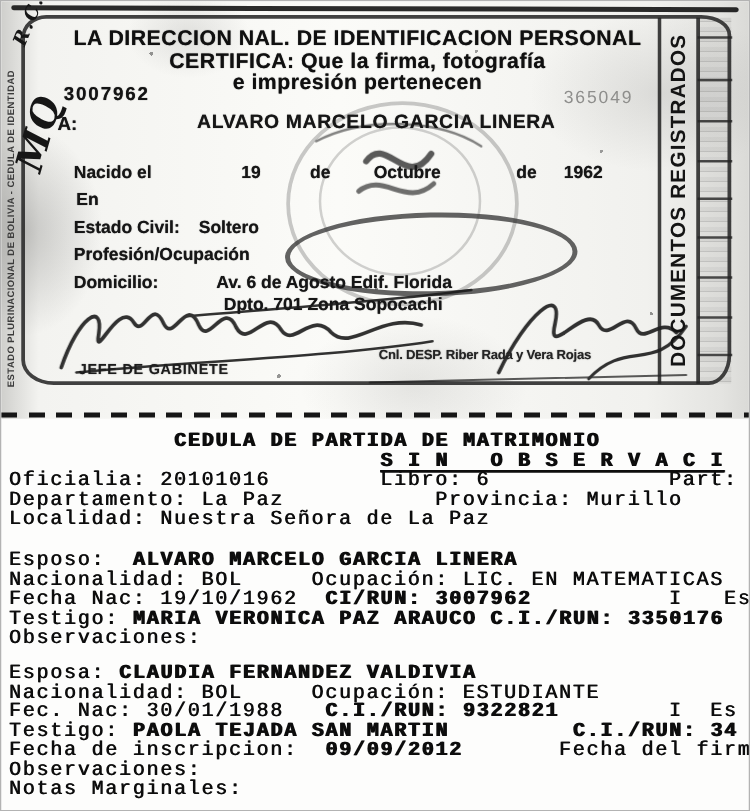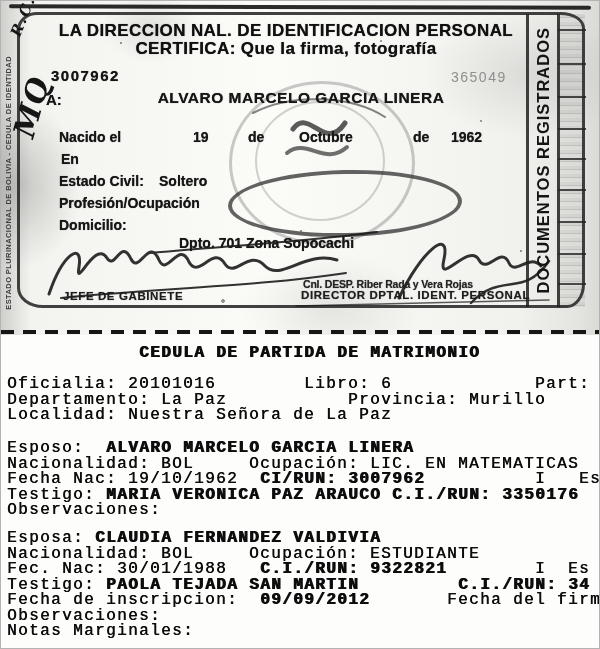--- a/index.html
+++ b/index.html
@@ -88,20 +88,21 @@
   <div class="scan">
     <div class="speckle"></div>
     <div class="topline"></div>
     <div class="card-border"></div>
 
     <div class="stamp1"></div>
     <div class="stamp2"></div>
 
     <div class="hdr scan-text" style="top:38px">CERTIFICA: Que la firma, fotografía</div>
     <div class="hdr scan-text" style="top:20px">LA DIRECCION NAL. DE IDENTIFICACION PERSONAL</div>
+    <div class="hdr scan-text" style="top:55px">e impresión pertenecen</div>
 
     <div class="serial scan-text" style="left:50px;top:66px">3007962</div>
     <div class="serial faded" style="left:450px;top:68px;font-size:14px">365049</div>
 
     <div class="lbl scan-text" style="left:45px;top:90px;font-size:15px">A:</div>
     <div class="val scan-text" style="left:150px;top:88px;width:300px;text-align:center;font-size:15.5px;letter-spacing:.5px">ALVARO MARCELO GARCIA LINERA</div>
 
     <div class="lbl scan-text" style="left:58px;top:128px">Nacido el</div>
     <div class="val scan-text" style="left:192px;top:128px">19</div>
     <div class="val scan-text" style="left:247px;top:128px">de</div>
@@ -111,39 +112,39 @@
 
     <div class="lbl scan-text" style="left:60px;top:150px">En</div>
 
     <div class="lbl scan-text" style="left:58px;top:172px">Estado Civil:</div>
     <div class="val scan-text" style="left:158px;top:172px">Soltero</div>
 
     <div class="lbl scan-text" style="left:58px;top:194px">Profesión/Ocupación</div>
     <div class="ellipse-mark"></div>
 
     <div class="lbl scan-text" style="left:58px;top:216px">Domicilio:</div>
+    <div class="val scan-text" style="left:172px;top:216px">Av. 6 de Agosto Edif. Florida</div>
     <div class="val scan-text" style="left:178px;top:234px">Dpto. 701 Zona Sopocachi</div>
 
     <svg class="sig-svg" width="600" height="334">
       <g fill="none" stroke="#1b1b1b" stroke-linecap="round" opacity="0.9">
         <path stroke-width="3" d="M48,293 C62,252 82,240 78,266 C74,290 94,238 106,257 C114,270 120,236 130,258 C138,274 148,235 158,259 C166,277 178,238 188,261 C198,279 212,243 224,263 C234,278 248,247 264,265 C280,281 304,249 336,259"></path>
         <path stroke-width="2" d="M60,297 C150,288 262,285 345,272"></path>
         <path stroke-width="2" d="M148,252 C230,245 310,240 376,231"></path>
         <path stroke-width="3" d="M398,297 C420,250 450,226 443,258 C436,288 468,240 478,259 C486,274 500,244 508,262 C514,275 528,252 540,265"></path>
         <path stroke-width="2.5" d="M470,302 C500,270 522,298 548,260"></path>
         <path stroke-width="5" opacity="0.8" d="M292,128 C308,106 324,152 344,122"></path>
         <path stroke-width="4" opacity="0.7" d="M286,152 C306,136 324,166 346,146"></path>
         <path stroke-width="2" opacity="0.6" d="M252,112 C290,92 350,94 384,116"></path>
         <path stroke-width="1.6" opacity="0.8" d="M295,305 L548,299"></path>
       </g>
     </svg>
 
     <div class="sigtitle" style="left:62px;top:289px">JEFE DE GABINETE</div>
     <div class="signame" style="left:302px;top:277px;font-size:10.5px">Cnl. DESP. Riber Rada y Vera Rojas</div>
-    <div class="sigtitle" style="left:300px;top:288px">DIRECTOR DPTAL. IDENT. PERSONAL</div>
 
     <div class="vtext-left">
       <span>ESTADO PLURINACIONAL DE BOLIVIA - CEDULA DE IDENTIDAD</span>
     </div>
     <div class="hand hand-top">R.C.C.</div>
     <div class="hand hand-side">MQ</div>
 
     <div class="strip-line" style="left:525px"></div>
     <div class="strip-line" style="left:556px"></div>
     <div class="strip-title">
@@ -160,21 +161,21 @@
     <div class="cell-line" style="top:252px"></div>
     <div class="cell-line" style="top:282px"></div>
     <div class="cell-label" style="top:72px">CN</div>
     <div class="cell-label" style="top:166px">TP</div>
   </div>
 
   <div class="dash-sep"></div>
 
   <div class="doc" style="top:345px">
       <div class="tline"><span>            </span><span class="b">CEDULA DE PARTIDA DE MATRIMONIO</span></div>
-      <div class="tline"><span>                           </span></div>
+      <div class="tline"><span>                           </span><span class="b u">S I N   O B S E R V A C I</span></div>
       <div class="tline"><span>Oficialia: 20101016        Libro: 6             Part:</span></div>
       <div class="tline"><span>Departamento: La Paz           Provincia: Murillo</span></div>
       <div class="tline"><span>Localidad: Nuestra Señora de La Paz</span></div>
     </div>
   <div class="doc" style="top:440px">
       <div class="tline"><span>Esposo:  </span><span class="b">ALVARO MARCELO GARCIA LINERA</span></div>
       <div class="tline"><span>Nacionalidad: BOL     Ocupación: LIC. EN MATEMATICAS</span></div>
       <div class="tline"><span>Fecha Nac: 19/10/1962  </span><span class="b">CI/RUN: 3007962</span><span>          I   Es</span></div>
       <div class="tline"><span>Testigo: </span><span class="b">MARIA VERONICA PAZ ARAUCO </span><span class="b">C.I./RUN: 3350176</span></div>
       <div class="tline"><span>Observaciones:</span></div>

